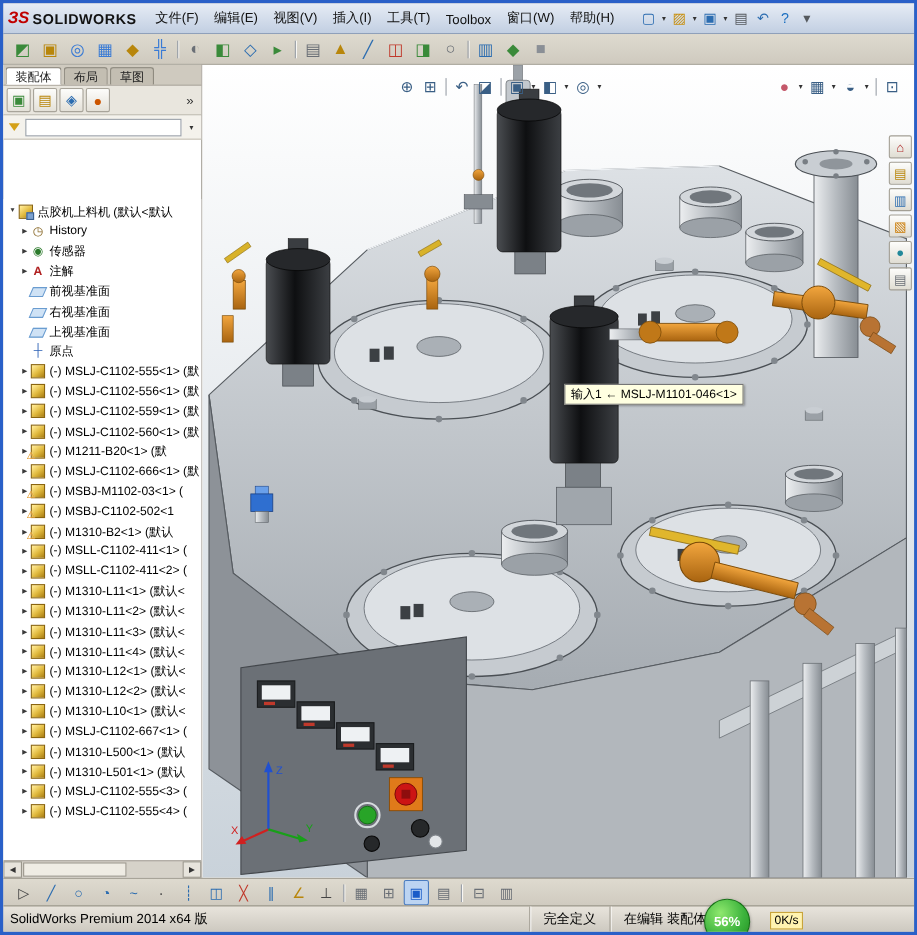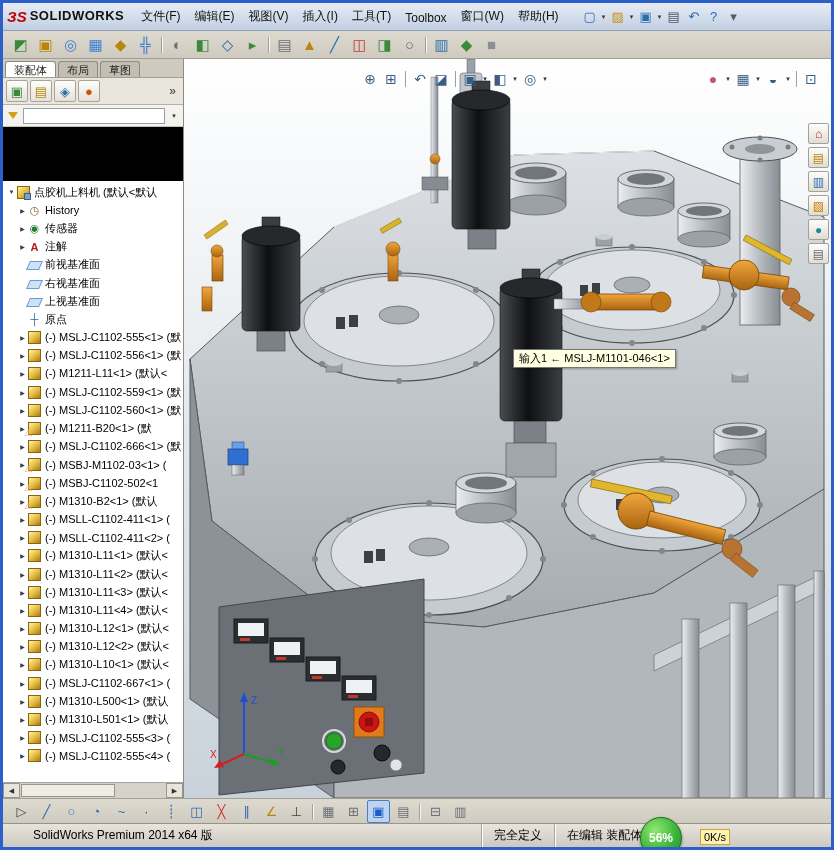--- a/index.html
+++ b/index.html
@@ -3,38 +3,38 @@
 <meta charset="utf-8">
 <style>
   html,body{margin:0;padding:0;background:#fff;}
   #win{position:relative;width:834px;height:850px;box-sizing:border-box;border:3px solid #2a60c8;
        background:#d6d2c9;font-family:"Liberation Sans","DejaVu Sans",sans-serif;overflow:hidden;}
 
   
   #titlebar{position:absolute;left:0;top:0;right:0;height:28px;display:flex;align-items:center;
             background:linear-gradient(#e6ecf5,#c2cfe2);border-bottom:1px solid #8fa0ba;
             padding:0 4px;box-sizing:border-box;}
-  #logo{display:flex;align-items:flex-start;gap:3px;margin-right:10px;flex:none;}
+  #logo{display:flex;align-items:flex-end;gap:3px;margin-right:10px;flex:none;}
   #logo .ds{color:#c00000;font-weight:bold;font-style:italic;font-size:15px;}
   #logo .bw{font-weight:bold;font-size:13px;letter-spacing:.5px;color:#111;}
   #menubar{display:flex;align-items:flex-end;}
   .menu-item{padding:2px 7px;font-size:12px;color:#111;white-space:nowrap;}
   #quickbar{display:flex;align-items:center;margin-left:14px;}
   .qicon{width:20px;height:20px;display:flex;align-items:center;justify-content:center;font-size:13px;}
   .dd{font-size:7px;color:#333;width:8px;text-align:center;}
   .vsep{width:1px;height:16px;background:#9aa0a8;box-shadow:1px 0 0 rgba(255,255,255,.8);margin:0 3px;flex:none;}
 
   
   #toolbar2{position:absolute;left:0;top:28px;right:0;height:28px;display:flex;align-items:center;
             background:linear-gradient(#dedacf,#cfcabf);border-bottom:1px solid #a39f94;
             padding:0 5px;box-sizing:border-box;}
   .tbicon{width:23px;height:23px;display:flex;align-items:center;justify-content:center;font-size:15px;margin:0 1px;}
 
   
-  #leftpanel{position:absolute;left:0;top:56px;width:181px;bottom:49px;background:#000000;
+  #leftpanel{position:absolute;left:0;top:56px;width:181px;bottom:49px;background:#ffffff;
              border-right:1px solid #8f8b80;box-sizing:border-box;}
   #paneltabs{height:19px;display:flex;background:#cfcabf;border-bottom:1px solid #a39f94;
              padding-top:2px;box-sizing:border-box;}
   .tab{font-size:11px;padding:1px 8px 0;border:1px solid #8f8b80;border-bottom:none;
        border-radius:3px 3px 0 0;margin-left:2px;background:#c3beb2;color:#222;white-space:nowrap;}
   .tab.active{background:#ffffff;}
   #managerrow{height:26px;background:#e9e6de;border-bottom:1px solid #b5b1a6;display:flex;
               align-items:center;padding:0 2px;}
   .micon{width:20px;height:20px;font-size:13px;display:flex;align-items:center;justify-content:center;
          background:linear-gradient(#fdfdfb,#e4e1d8);border:1px solid #a8a49a;border-radius:2px;margin:0 1px;}
@@ -80,21 +80,21 @@
 
   
   #bottombar{position:absolute;left:0;right:0;bottom:23px;height:26px;display:flex;align-items:center;
              background:linear-gradient(#dedacf,#cfcabf);border-top:1px solid #a39f94;
              padding:0 6px;box-sizing:border-box;}
   .bicon{width:21px;height:21px;font-size:13px;display:flex;align-items:center;justify-content:center;
          margin:0 1px;border:1px solid transparent;border-radius:2px;}
   .bicon.active{background:#bcd4f2;border:1px solid #4a7cc0;}
   #statusbar{position:absolute;left:0;right:0;bottom:0;height:23px;display:flex;align-items:center;
              background:linear-gradient(#e8e4dc,#cdc9c0);border-top:1px solid #989488;font-size:12px;}
-  #sb-product{padding-left:6px;color:#000;margin-left:24px;}
+  #sb-product{padding-left:6px;color:#000;}
   #sb-cells{position:absolute;left:478px;top:0;bottom:0;display:flex;align-items:center;}
   .sbcell{padding:0 12px;border-left:1px solid #a8a49a;box-shadow:inset 1px 0 0 #fff;height:100%;
           display:flex;align-items:center;white-space:nowrap;}
   #netchip{position:absolute;left:697px;top:826px;background:#fff3b0;border:1px solid #c8a43c;
            font-size:11px;padding:0 3px;height:14px;line-height:14px;z-index:30;}
   #greenball{position:absolute;left:637px;top:814px;width:40px;height:40px;border-radius:50%;
              background:radial-gradient(circle at 35% 30%,#8fe86e,#3db43d 55%,#1e8a1e);
              border:1px solid #157015;color:#fff;font-weight:bold;font-size:12px;display:flex;
              align-items:center;justify-content:center;z-index:40;box-shadow:0 1px 3px rgba(0,0,0,.4);}
 </style>
@@ -218,25 +218,20 @@
         </div>
         <div class="trow child">
           <div class="tarrow">▶</div>
           <div class="ti t-part"></div>
           <span class="tlabel">(-) MSLJ-C1102-555&lt;1&gt; (默</span>
         </div>
         <div class="trow child">
           <div class="tarrow">▶</div>
           <div class="ti t-part"></div>
           <span class="tlabel">(-) MSLJ-C1102-556&lt;1&gt; (默</span>
-        </div>
-        <div class="trow child">
-          <div class="tarrow">▶</div>
-          <div class="ti t-part"></div>
-          <span class="tlabel">(-) M1211-L11&lt;1&gt; (默认&lt;</span>
         </div>
         <div class="trow child">
           <div class="tarrow">▶</div>
           <div class="ti t-part"></div>
           <span class="tlabel">(-) MSLJ-C1102-559&lt;1&gt; (默</span>
         </div>
         <div class="trow child">
           <div class="tarrow">▶</div>
           <div class="ti t-part"></div>
           <span class="tlabel">(-) MSLJ-C1102-560&lt;1&gt; (默</span>

